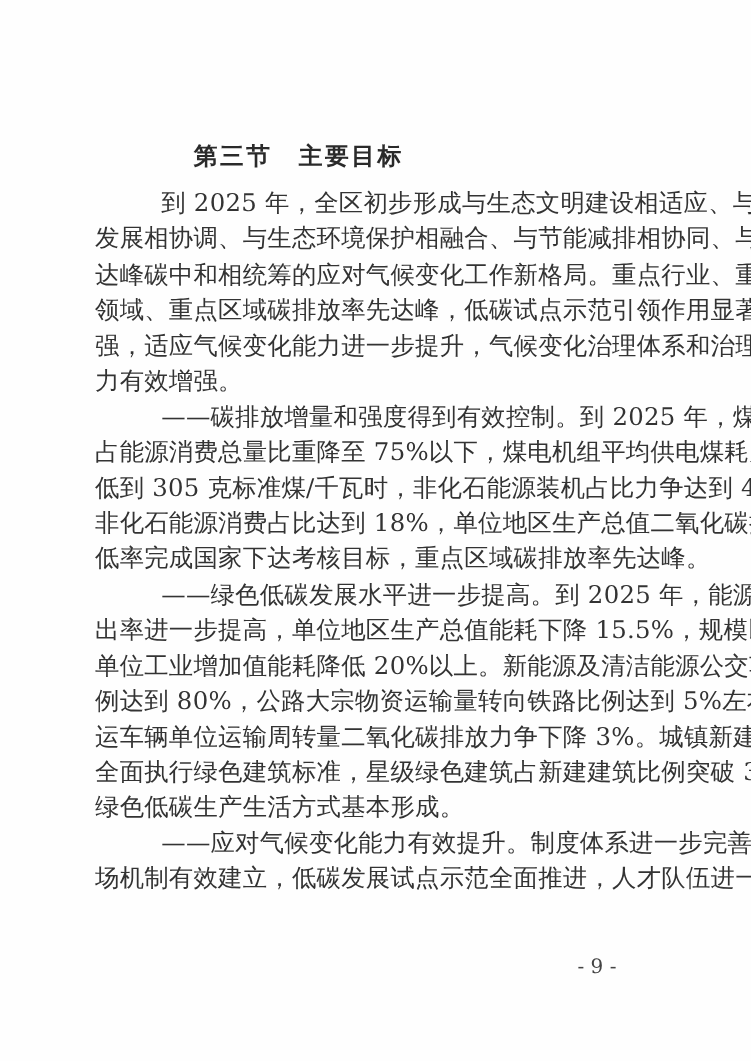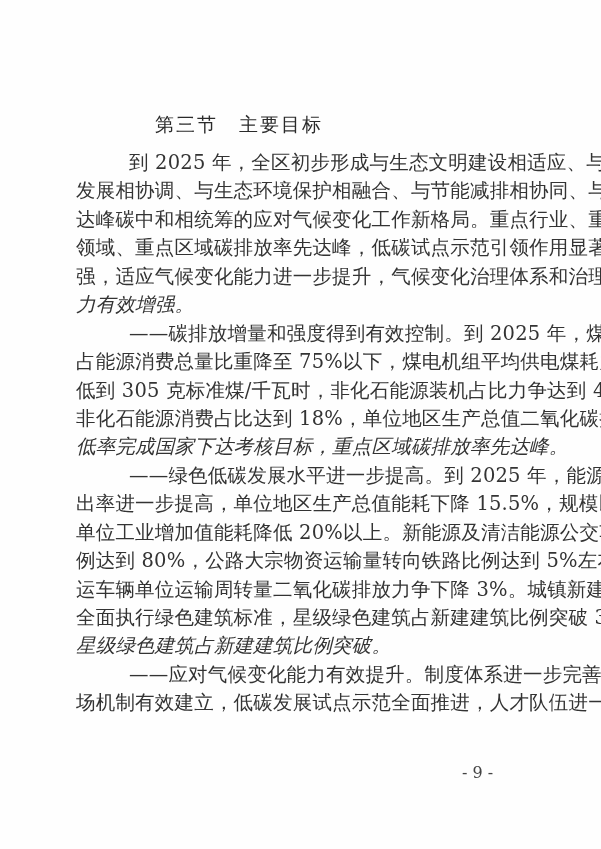--- a/index.html
+++ b/index.html
@@ -21,21 +21,21 @@
     width: 601px; height: 849px;
     background: #fefefe;
   }
   .section-title {
     position: absolute;
     left: 0;
     width: 478px;
     top: 112px;
     text-align: center;
     font-size: 19px;
-    font-weight: normal;
+    font-weight: bold;
     letter-spacing: 2px;
     color: #2a2a2a;
     white-space: pre;
   }
   .body-text {
     position: absolute;
     left: 76px;
     top: 149px;
     width: 452px;
   }
@@ -47,21 +47,20 @@
     text-align: justify;
     text-align-last: justify;
     color: #333;
     letter-spacing: 0.2px;
   }
   .line.indent {
     padding-left: 53px;
   }
   .line.last {
     text-align-last: left;
-    font-style: italic;
   }
   .page-number {
     position: absolute;
     left: 462px;
     top: 763px;
     font-size: 16px;
     color: #444;
     white-space: pre;
     font-family: "DejaVu Serif", serif;
   }
@@ -92,21 +91,21 @@
       <div class="line last">低率完成国家下达考核目标，重点区域碳排放率先达峰。</div>
     </div>
 
     <div>
       <div class="line indent">——绿色低碳发展水平进一步提高。到 2025 年，能源资源产</div>
       <div class="line">出率进一步提高，单位地区生产总值能耗下降 15.5%，规模以上</div>
       <div class="line">单位工业增加值能耗降低 20%以上。新能源及清洁能源公交车比</div>
       <div class="line">例达到 80%，公路大宗物资运输量转向铁路比例达到 5%左右，营</div>
       <div class="line">运车辆单位运输周转量二氧化碳排放力争下降 3%。城镇新建建筑</div>
       <div class="line">全面执行绿色建筑标准，星级绿色建筑占新建建筑比例突破 30%。</div>
-      <div class="line last">星级绿色建筑占新建建筑比例突破。</div>
+      <div class="line last">绿色低碳生产生活方式基本形成。</div>
     </div>
 
     <div>
       <div class="line indent">——应对气候变化能力有效提升。制度体系进一步完善，市</div>
       <div class="line">场机制有效建立，低碳发展试点示范全面推进，人才队伍进一步</div>
     </div>
 
   </div>
 
   <div class="page-number">- 9 -</div>

